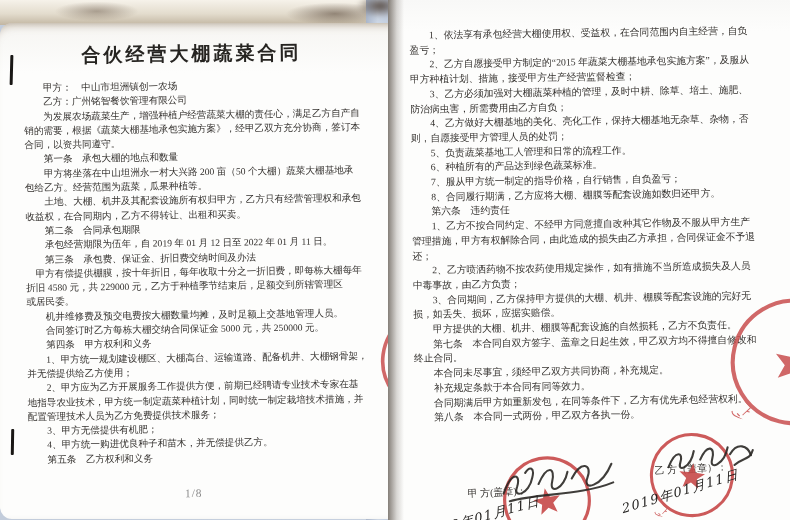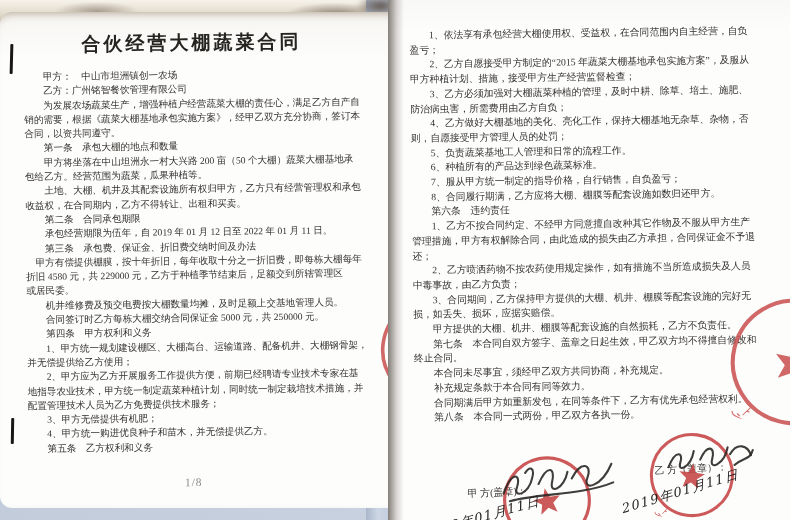--- a/index.html
+++ b/index.html
@@ -15,21 +15,21 @@
       radial-gradient(ellipse 60px 14px at 26% 45%, rgba(96,78,62,.45), transparent 70%),
       radial-gradient(ellipse 70px 16px at 90% 55%, rgba(80,62,48,.55), transparent 70%),
       linear-gradient(180deg,#f6f2ea 0%, #e3dccd 55%, #c2b6a2 100%); }
   .gap-strip { position:absolute; left:366px; top:0; width:26px; height:520px;
     background:linear-gradient(90deg,#aab6ca 0%, #ccd6e4 45%, #c1ccde 100%); }
   .gap-smudge { position:absolute; left:356px; top:-6px; width:48px; height:24px;
     background:radial-gradient(ellipse at center, rgba(62,46,34,.8), transparent 70%);
     filter:blur(2px); }
 
   
-  .page1 { position:absolute; left:0; top:12px; width:441px; height:496px;
+  .page1 { position:absolute; left:0; top:23px; width:441px; height:496px;
     background:linear-gradient(180deg,#f6f5f2 0%, #fdfdfc 10%);
     box-shadow:inset -9px 0 10px -7px rgba(90,78,64,.55), inset 0 9px 10px -8px rgba(140,118,92,.6);
     overflow:hidden;border-radius:12px; }
   .content1 { position:absolute; left:26px; top:18px; width:342px;
     transform:rotate(-0.7deg); color:#35322f; }
   .title { font-size:19px; font-weight:bold; letter-spacing:3px; text-align:center;
     color:#262421; margin-bottom:12px; width:336px; }
   .lines1 .line { font-size:9.6px; line-height:14.3px; white-space:pre; }
   .pagenum { margin-top:22px; width:330px; text-align:center; font-size:11.5px;
     color:#8a8a8a; letter-spacing:1px; }

